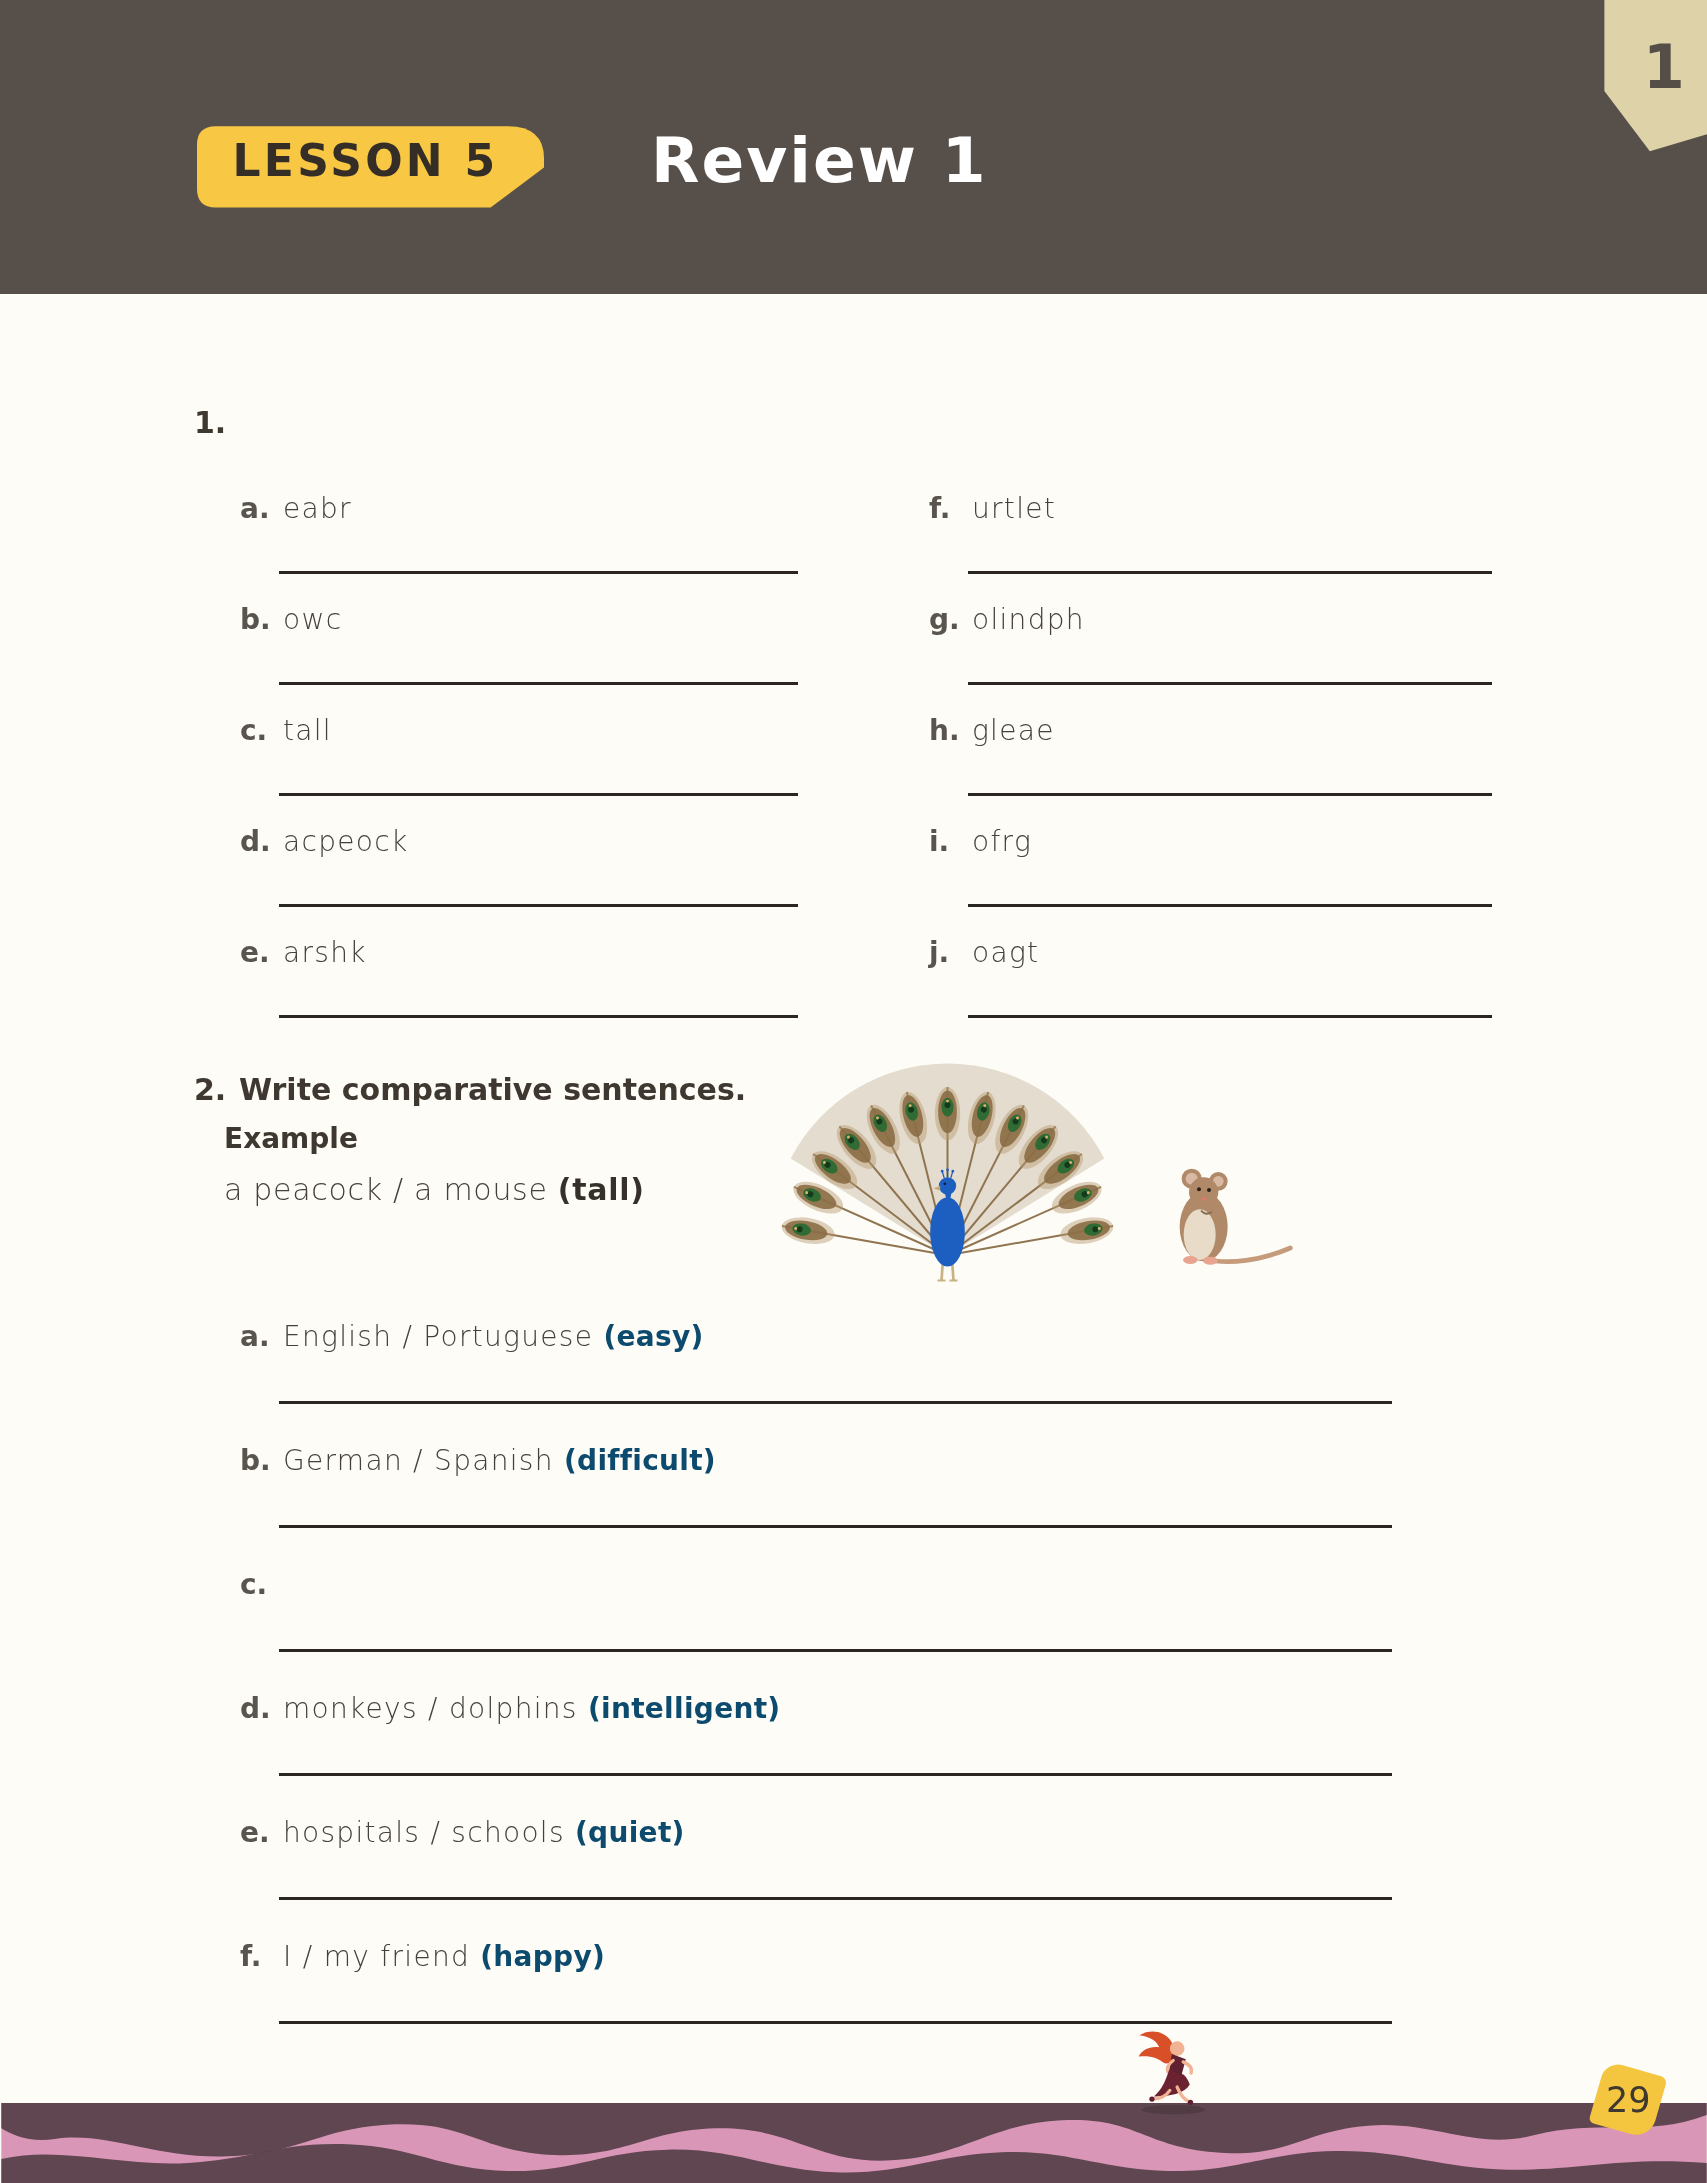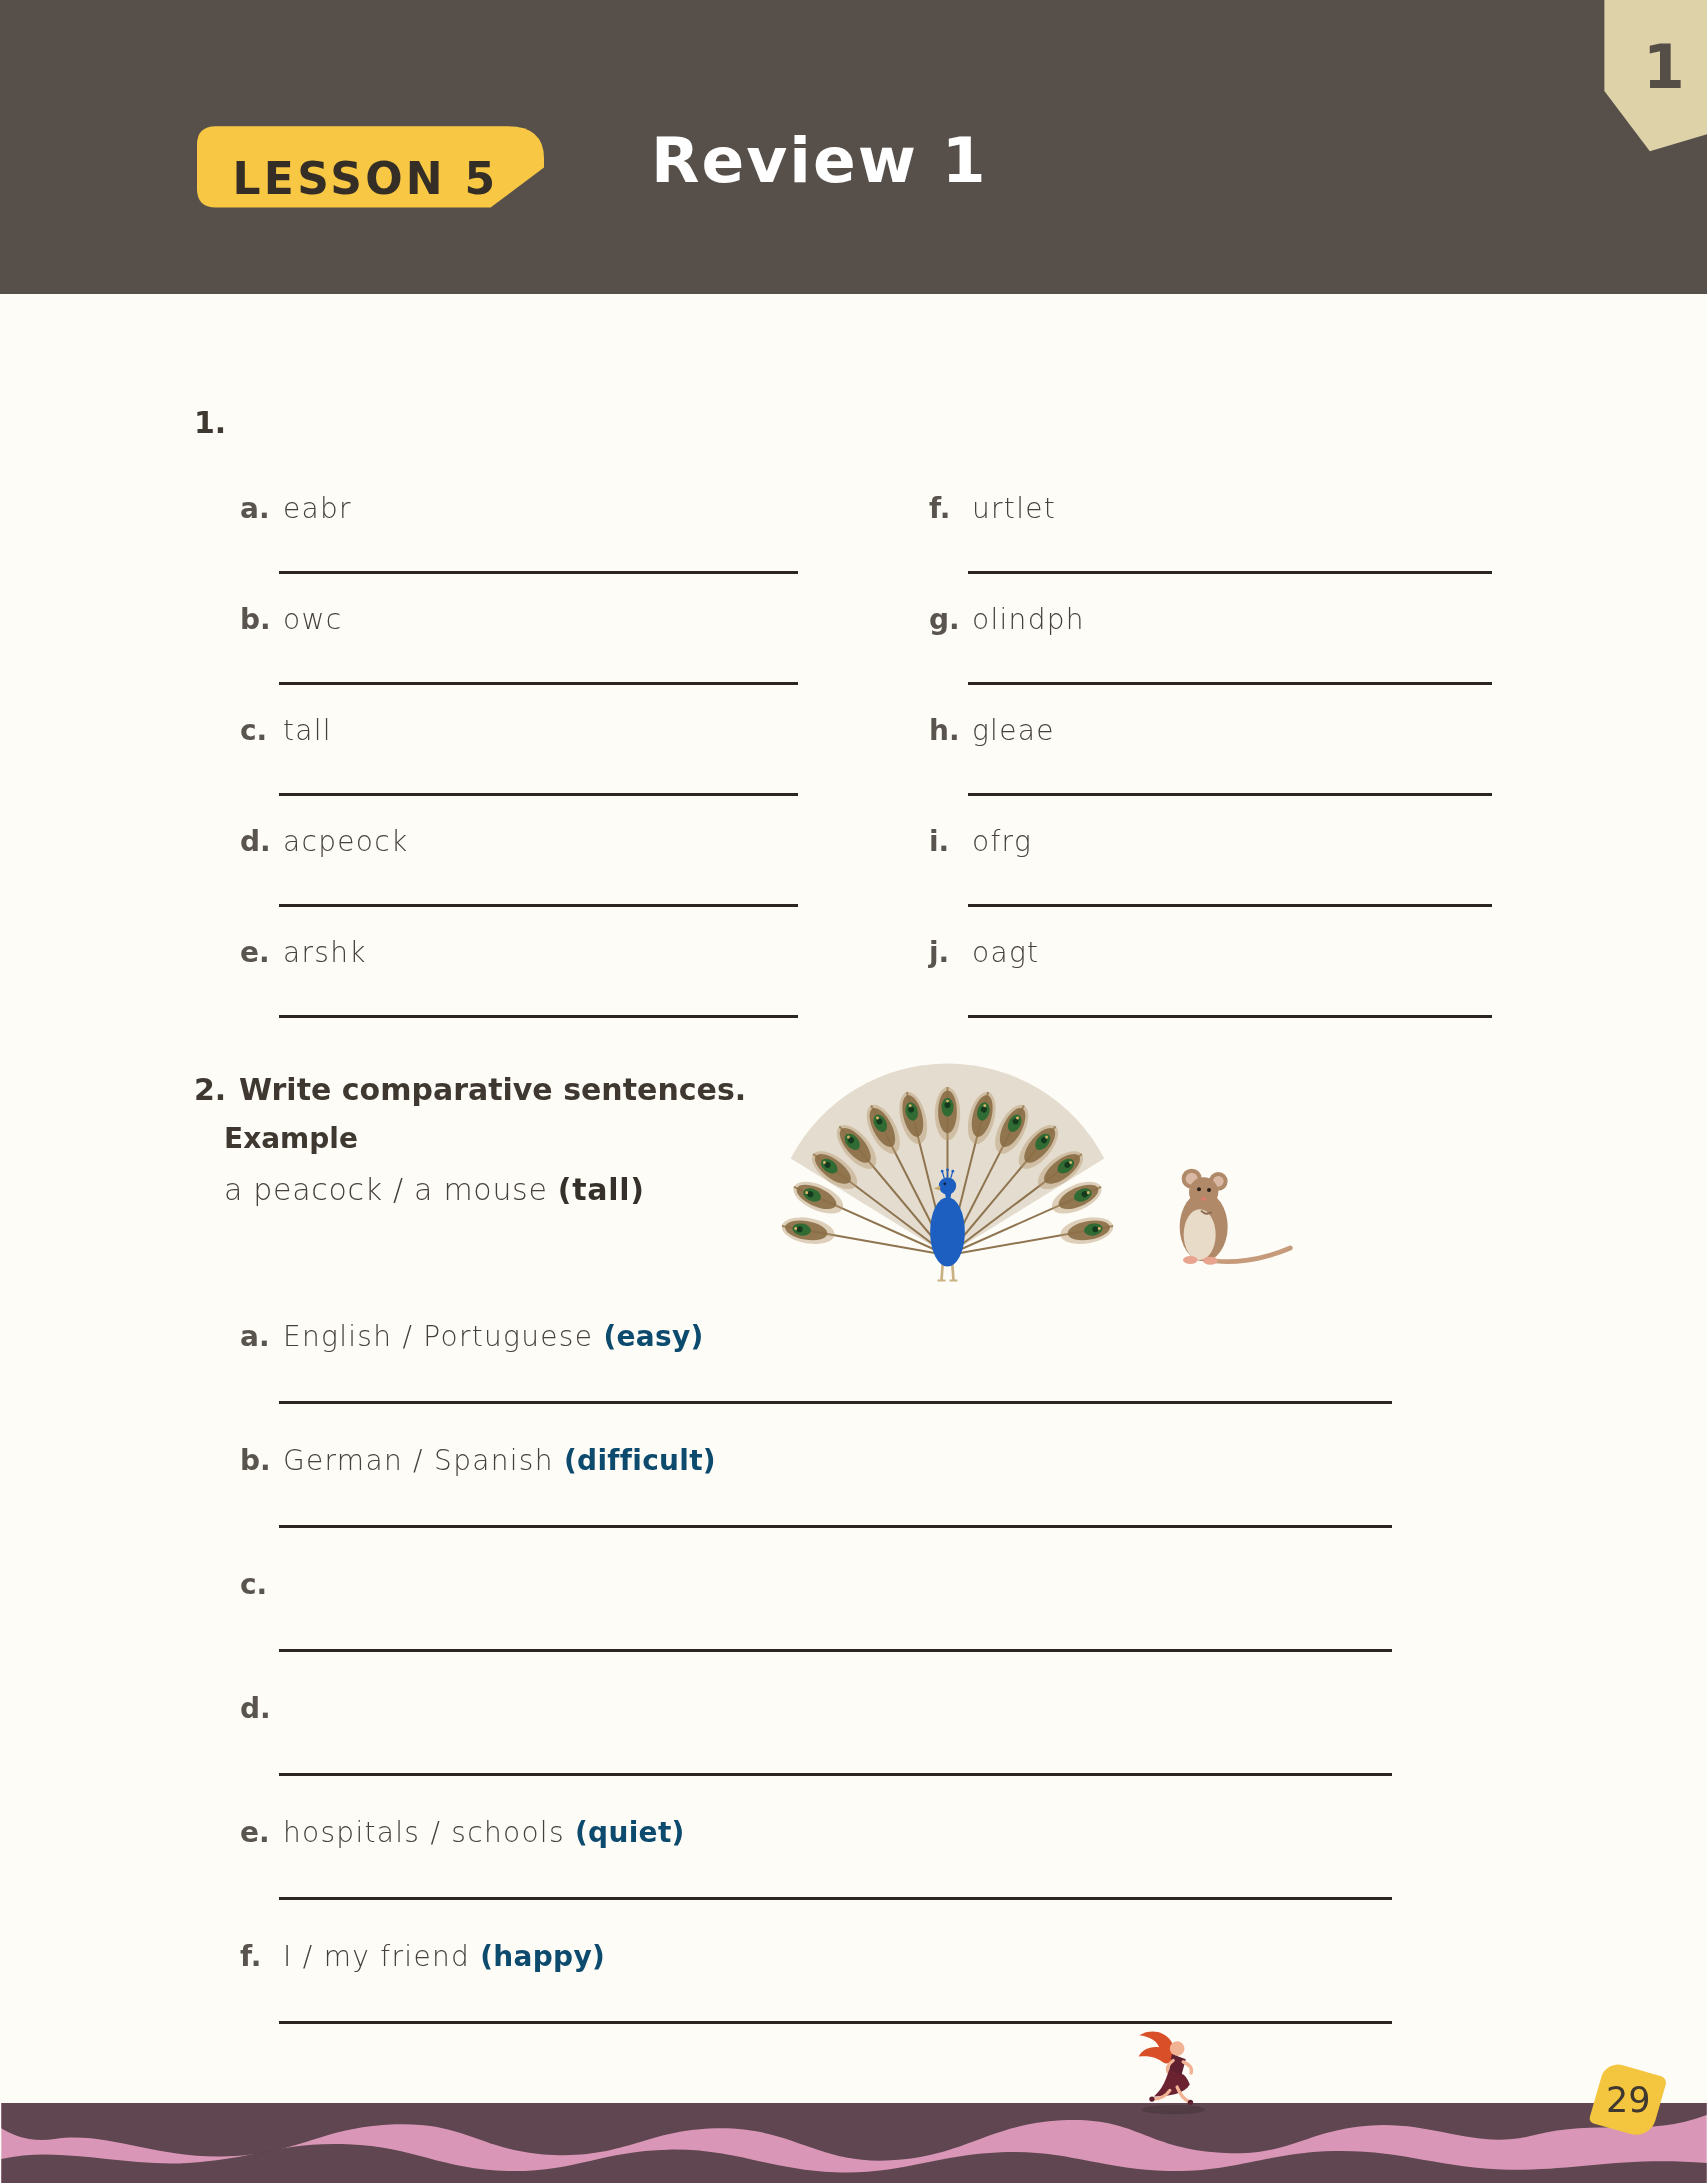--- a/index.html
+++ b/index.html
@@ -9,21 +9,21 @@
     background:#FDFCF7;
     overflow:hidden;
     font-family:"DejaVu Sans","Liberation Sans",sans-serif;
     color:#3E3831;
   }
   
   .header{position:absolute;left:0;top:0;width:1708px;height:294px;background:#57504A;}
   .lesson-badge{position:absolute;left:197px;top:126px;width:347px;height:87px;}
   .lesson-badge svg{position:absolute;left:0;top:0;}
   .lesson-badge .badge-label{
-    position:absolute;left:0;top:19px;width:337px;height:67px;
+    position:absolute;left:0;top:1px;width:337px;height:67px;
     display:flex;align-items:center;justify-content:center;
     font-size:44px;font-weight:700;letter-spacing:3.3px;color:#352E26;
   }
   .page-title{
     position:absolute;left:651px;top:126px;
     font-size:63px;font-weight:700;letter-spacing:2px;color:#FFFFFF;
     line-height:1.1;
   }
   .unit-tab{position:absolute;right:0;top:0;width:117px;height:154px;}
   .unit-tab .num{
@@ -244,20 +244,21 @@
         <div class="ans"></div>
       </div>
 
       <div class="row2">
         <span class="ltr">c.</span>
         <div class="ans"></div>
       </div>
 
       <div class="row2">
         <span class="ltr">d.</span>
+        <span class="wrd"><span>monkeys / dolphins </span><b>(intelligent)</b></span>
         <div class="ans"></div>
       </div>
 
       <div class="row2">
         <span class="ltr">e.</span>
         <span class="wrd"><span>hospitals / schools </span><b>(quiet)</b></span>
         <div class="ans"></div>
       </div>
 
       <div class="row2">

